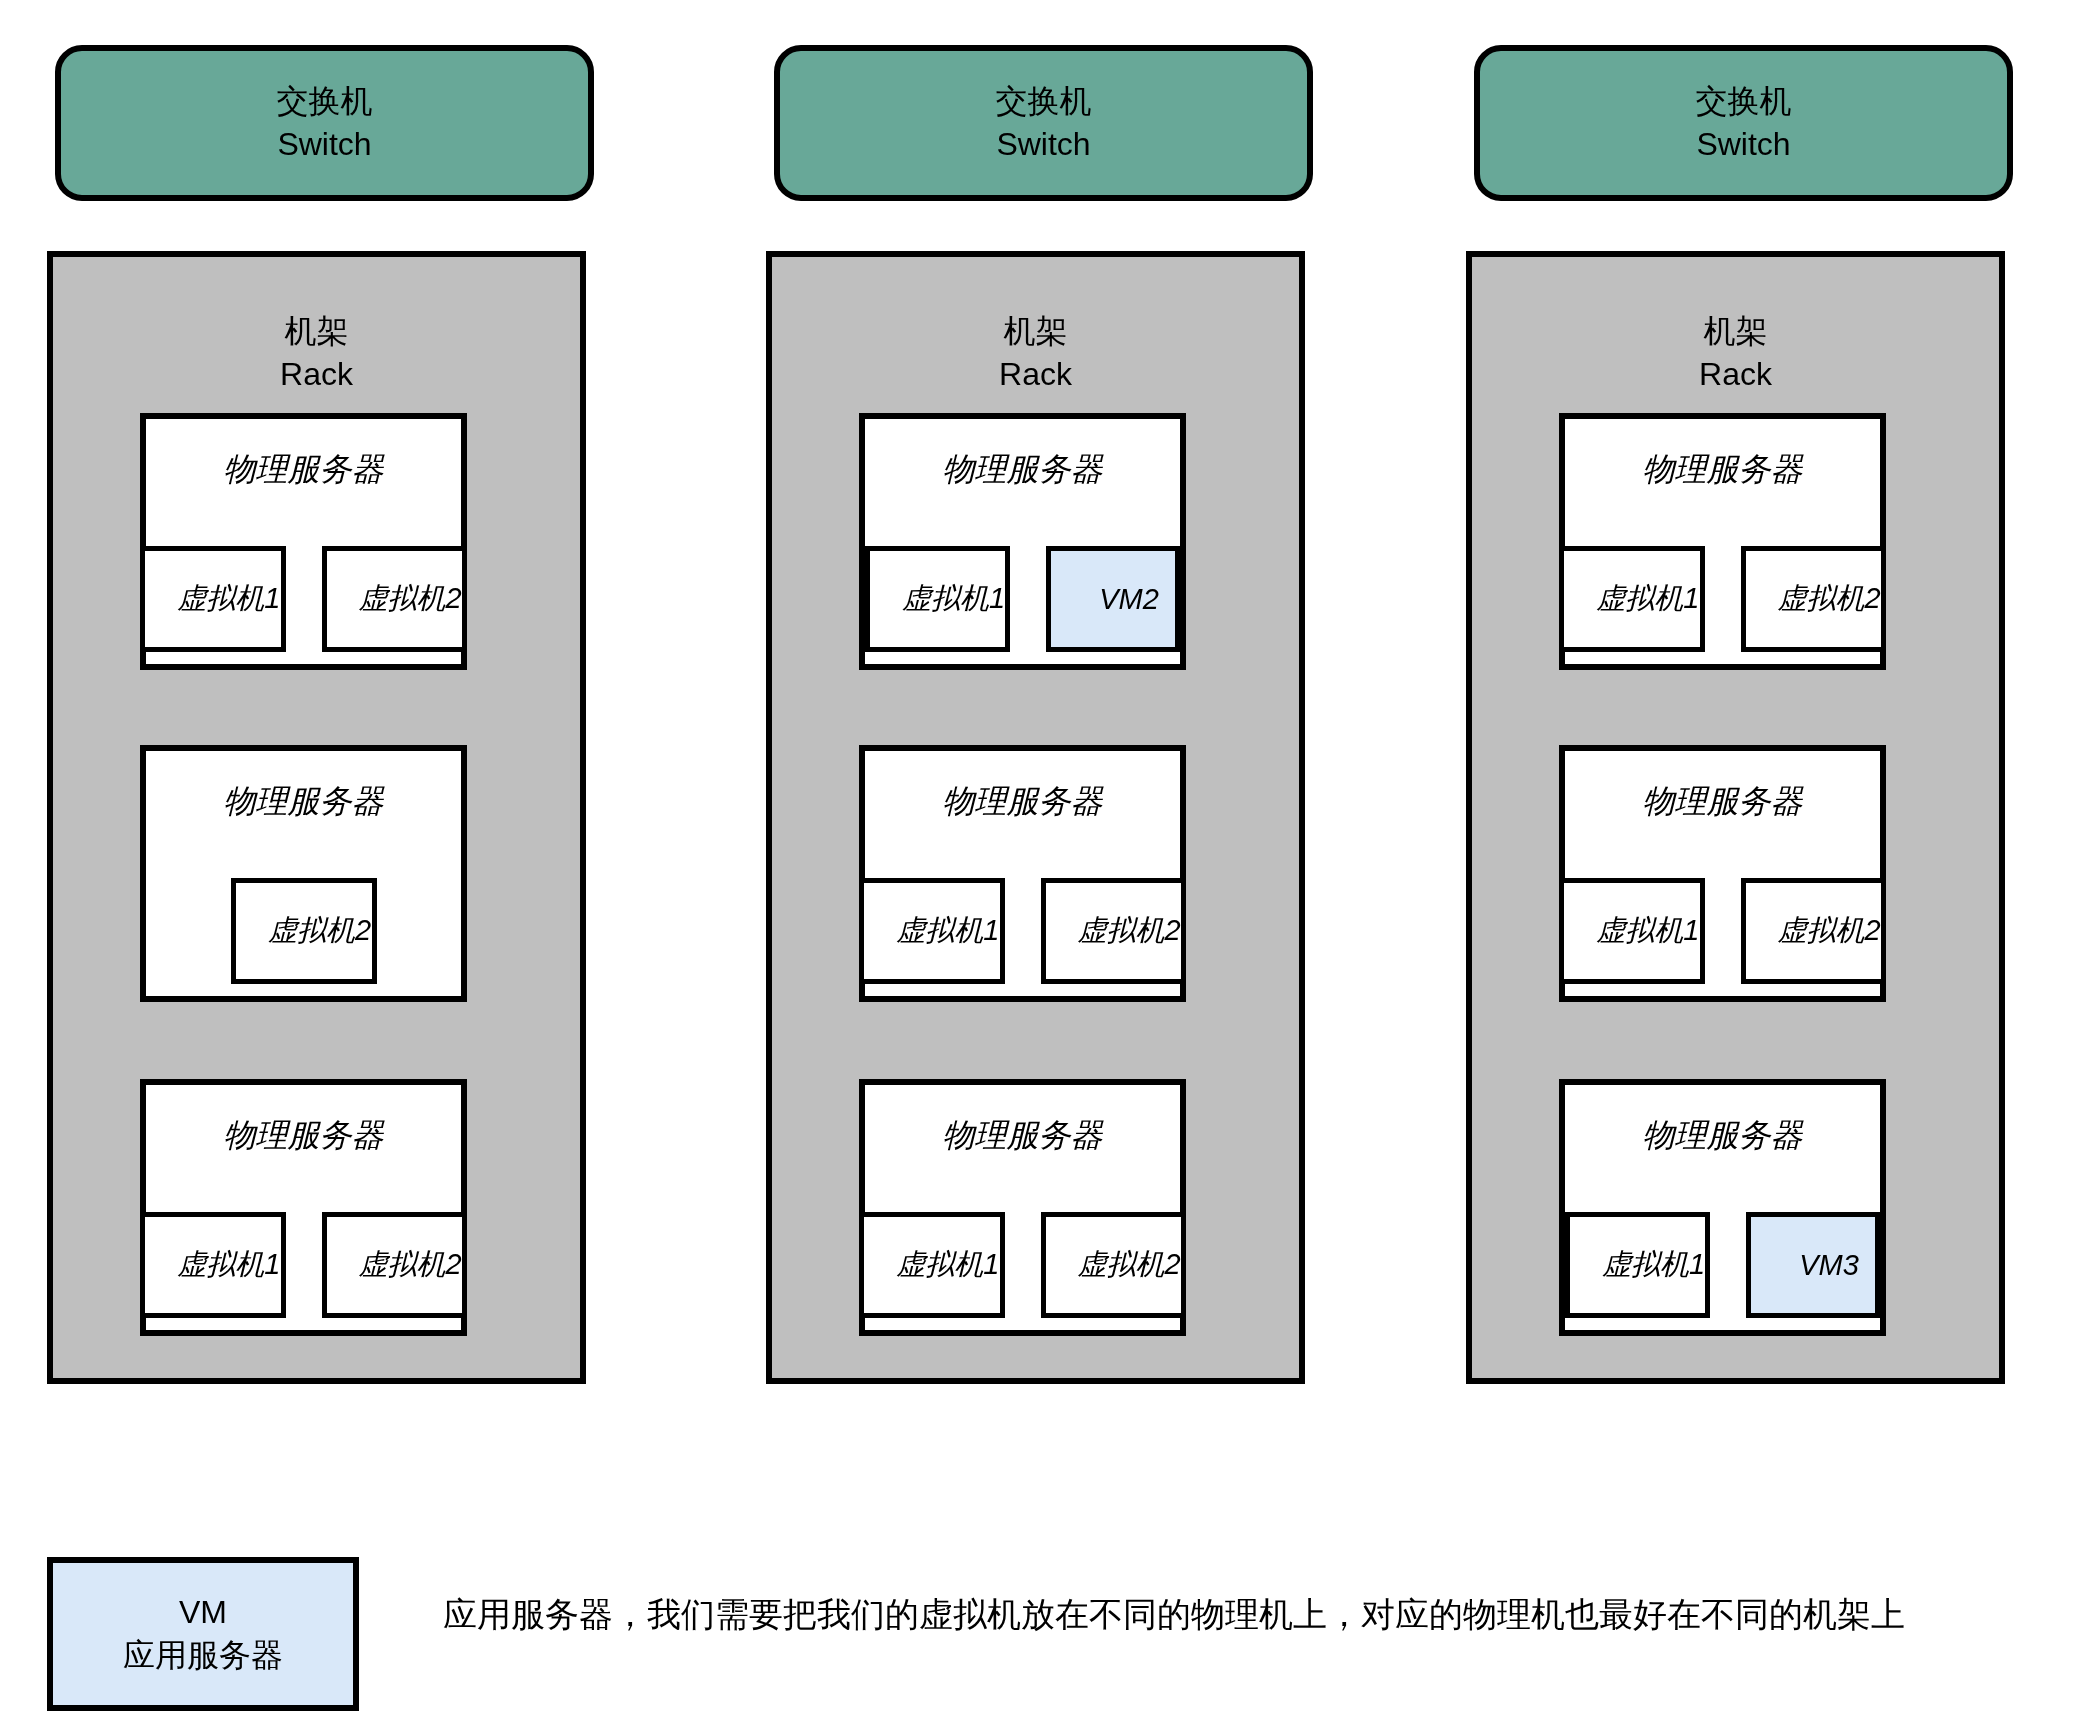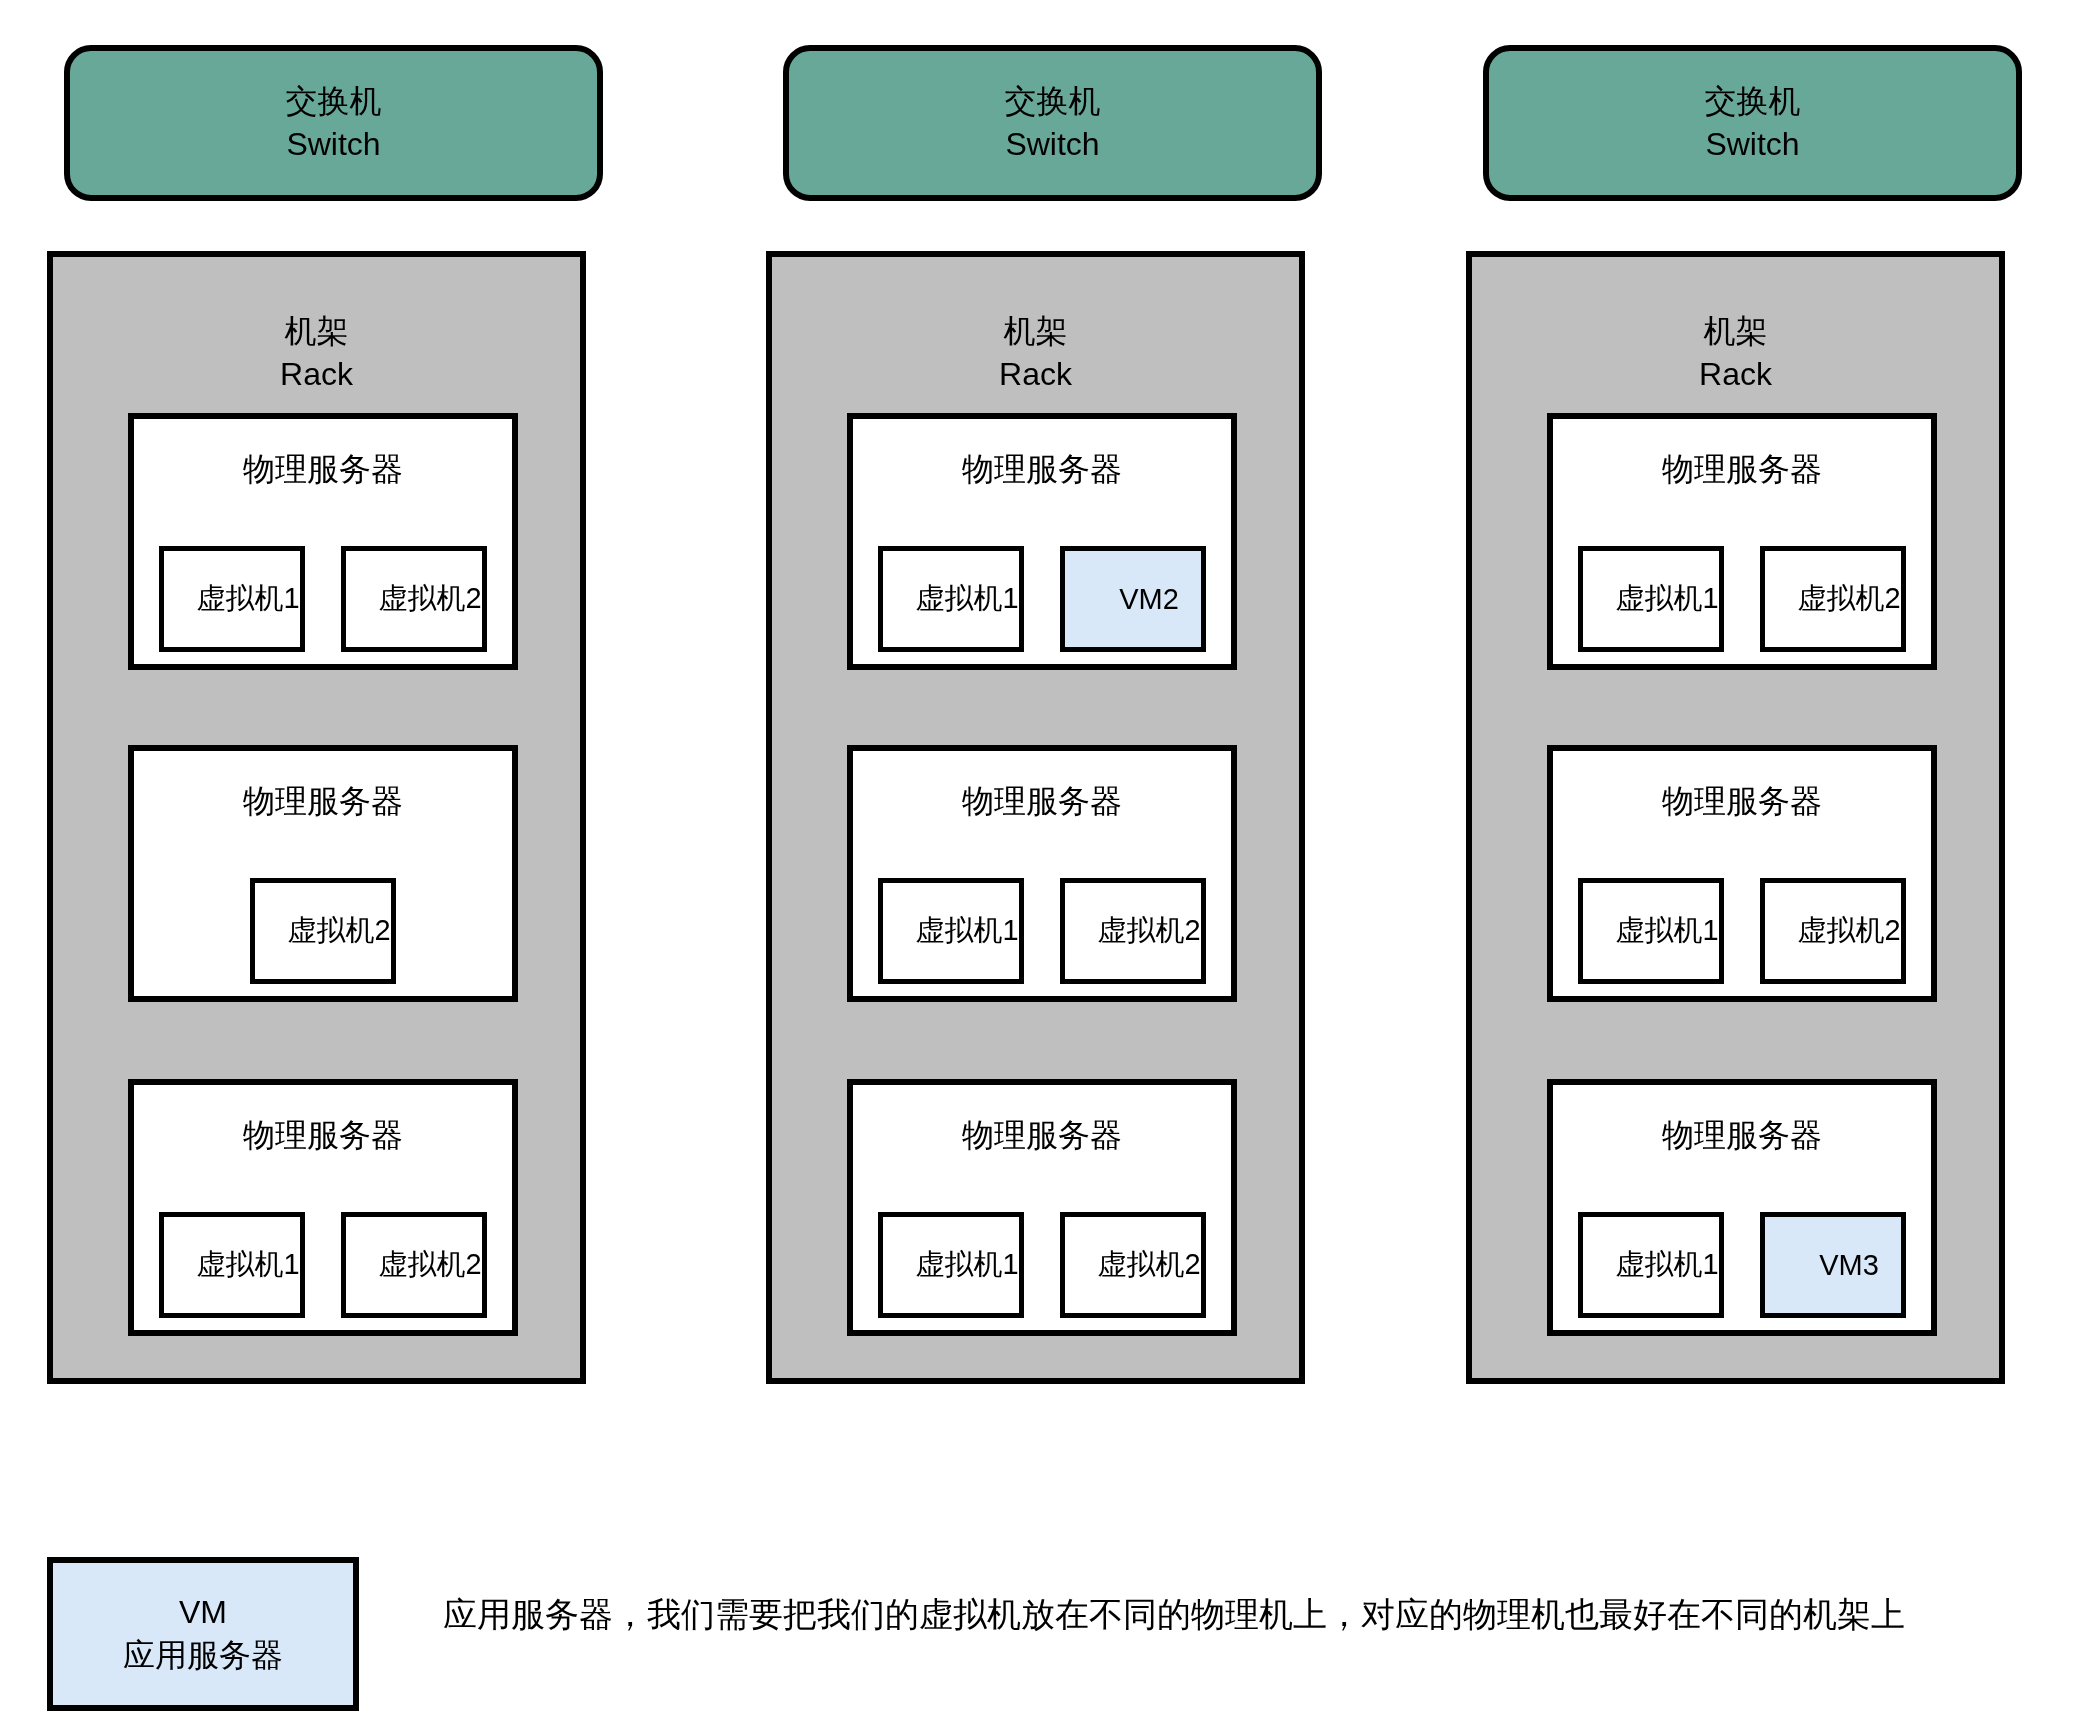--- a/index.html
+++ b/index.html
@@ -18,40 +18,41 @@
     font-family:"Liberation Sans","DejaVu Sans",sans-serif;
     color:#000;
     overflow:hidden;
   }
   .column{position:absolute;top:0;width:539px;height:1455px;}
   .col-0{left:47px;}
   .col-1{left:766px;}
   .col-2{left:1466px;}
 
   .switch{
-    position:absolute;top:45px;left:17px;width:100%;height:156px;
+    position:absolute;top:45px;left:8px;width:100%;height:156px;
     background:var(--switch-fill);
     border:6px solid var(--line);
     border-radius:27px;
     display:flex;flex-direction:column;align-items:center;justify-content:center;
     font-size:32px;line-height:43px;text-align:center;
   }
   .rack{
     position:absolute;top:251px;left:0;width:100%;height:1133px;
     background:var(--rack-fill);
     border:6px solid var(--line);
   }
   .rack-title{
     position:absolute;top:19px;left:0;width:100%;
     text-align:center;font-size:32px;line-height:43px;margin-top:34px;
   }
   .server{
-    position:absolute;left:75px;width:390px;height:257px;
+    position:absolute;left:87px;width:327px;height:257px;
     background:var(--server-fill);
     border:6.8px solid var(--line);
+    font-style:italic;
   }
   .server.s0{top:156px;}
   .server.s1{top:488px;}
   .server.s2{top:822px;}
   .server-title{
     margin-top:31px;text-align:center;font-size:32px;line-height:38px;
   }
   .vm-row{
     position:absolute;top:127px;left:0;width:100%;
     display:flex;justify-content:center;gap:36px;

